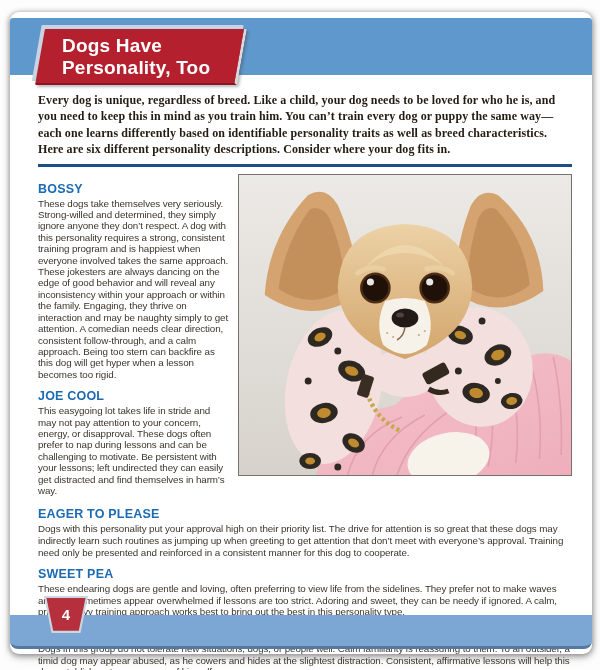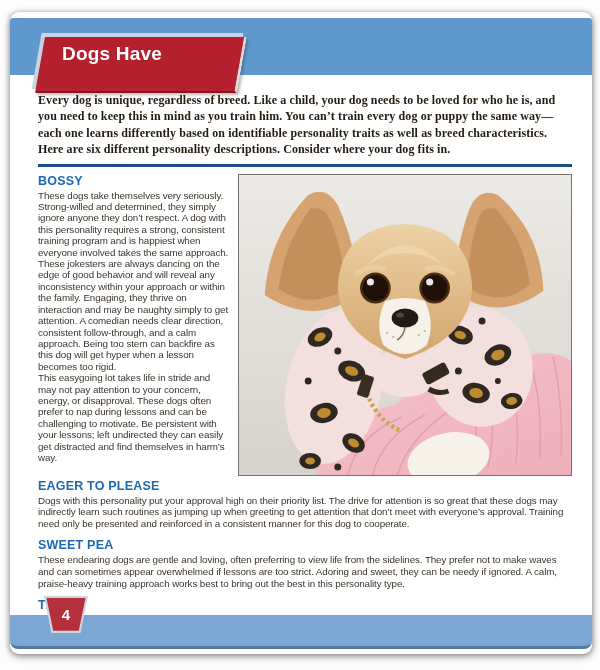--- a/index.html
+++ b/index.html
@@ -10,21 +10,21 @@
   .page{
     position:absolute;left:10px;top:12px;width:582px;height:642px;
     background:#ffffff;border-radius:9px;
     box-shadow:0 3px 7px rgba(90,90,90,.55),2px 0 5px rgba(120,120,120,.35),-2px 0 4px rgba(150,150,150,.3);
   }
   
   .top-band{
     position:absolute;left:0;right:0;top:6px;height:57px;
     background:#5f98cc;border-radius:3px 3px 0 0;
   }
-  .banner{position:absolute;left:30px;top:25px;width:202px;height:56px;}
+  .banner{position:absolute;left:30px;top:17px;width:202px;height:56px;}
   .banner .plate-back{
     position:absolute;inset:0;transform:skewX(-10deg) translate(-4px,-4px);
     background:#c9d4e2;border-radius:1px;
   }
   .banner .plate{
     position:absolute;inset:0;transform:skewX(-10deg);
     background:#b5202e;border-right:3px solid #dcd9dd;border-bottom:2px solid #8c1322;
     border-radius:1px;box-shadow:2px 2px 3px rgba(60,60,60,.35);
   }
   .banner .title{
@@ -39,21 +39,21 @@
     font-size:12px;line-height:16.4px;color:#241b11;margin:0 0 6px 0;
     letter-spacing:.1px;
   }
   .rule{height:3px;background:#1c4f87;margin:0 0 4px 0;}
   .row{display:flex;align-items:flex-start;}
   .col-left{width:192px;margin-right:8px;flex:none;}
   .sec h3{
     margin:9px 0 2px 0;font-size:12.5px;letter-spacing:.2px;
     color:#1b6ab3;font-weight:bold;
   }
-  .sec:first-child h3{margin-top:3px;}
+  .sec:first-child h3{margin-top:11px;}
   .sec p{margin:0;font-size:9.8px;line-height:11.4px;color:#3b342c;letter-spacing:-.1px;}
   .wide .sec p{line-height:11.6px;}
   
   .photo{
     flex:1;height:302px;margin:3px 0 0 0;border:1px solid #76736f;
     background:#e6e2dd;box-sizing:border-box;
   }
   .photo svg{display:block;width:100%;height:100%;}
   
   .bottom-band{
@@ -68,37 +68,39 @@
 
 <div class="page">
 
   <div class="top-band"></div>
 
   <div class="banner">
     <div class="plate-back"></div>
     <div class="plate"></div>
     <div class="title">
       <div>Dogs Have</div>
+      <div>Personality, Too</div>
     </div>
   </div>
 
   <div class="content">
     <p class="intro">Every dog is unique, regardless of breed. Like a child, your dog needs to be loved for who he is, and you need to keep this in mind as you train him. You can’t train every dog or puppy the same way—each one learns differently based on identifiable personality traits as well as breed characteristics. Here are six different personality descriptions. Consider where your dog fits in.</p>
     <div class="rule"></div>
 
     <div class="row">
       <div class="col-left">
         <section class="sec">
           <h3>BOSSY</h3>
           <p>These dogs take themselves very seriously. Strong-willed and determined, they simply ignore anyone they don’t respect. A dog with this personality requires a strong, consistent training program and is happiest when everyone involved takes the same approach.</p>
         </section>
         <section class="sec">
           <p>These jokesters are always dancing on the edge of good behavior and will reveal any inconsistency within your approach or within the family. Engaging, they thrive on interaction and may be naughty simply to get attention. A comedian needs clear direction, consistent follow-through, and a calm approach. Being too stern can backfire as this dog will get hyper when a lesson becomes too rigid.</p>
         </section>
         <section class="sec">
+          <h3>JOE COOL</h3>
           <p>This easygoing lot takes life in stride and may not pay attention to your concern, energy, or disapproval. These dogs often prefer to nap during lessons and can be challenging to motivate. Be persistent with your lessons; left undirected they can easily get distracted and find themselves in harm’s way.</p>
         </section>
       </div>
 
       <figure class="photo" style="margin:3px 0 0 0;" aria-label="Tan chihuahua with large ears wearing a pink knitted sweater and a leopard-print fur collar">
         <svg viewBox="0 0 336 300" preserveAspectRatio="none">
           <defs>
             <linearGradient id="bgG" x1="0" y1="0" x2="0" y2="1">
               <stop offset="0" stop-color="#eceae6"></stop>
                 <stop offset="1" stop-color="#d7d2cc"></stop>

